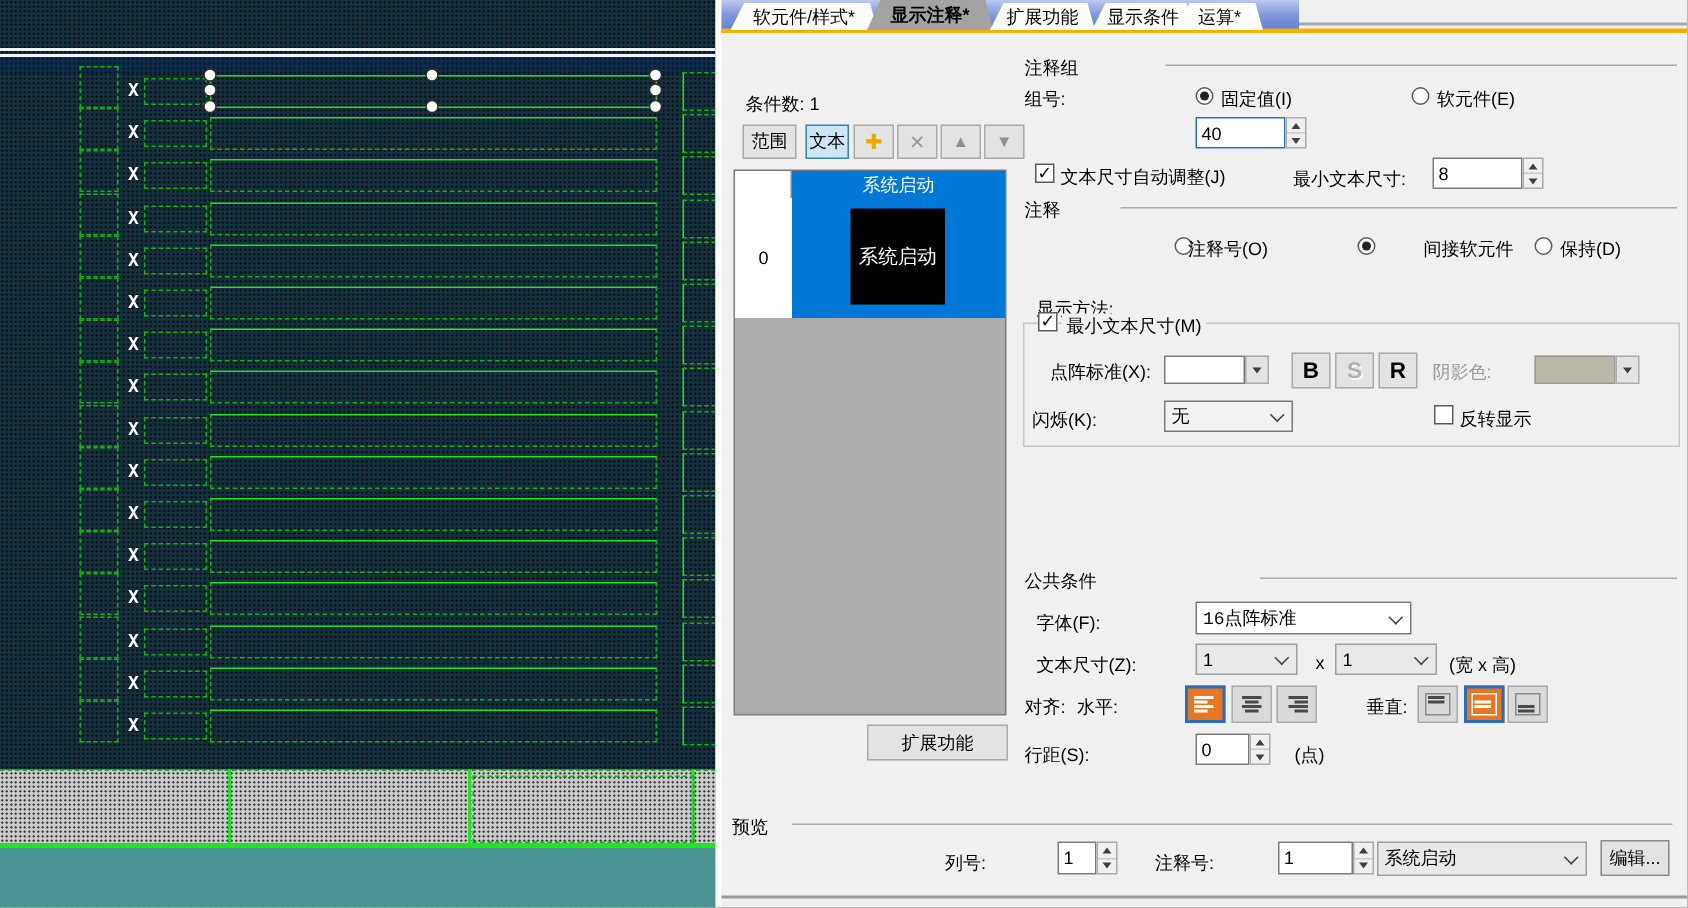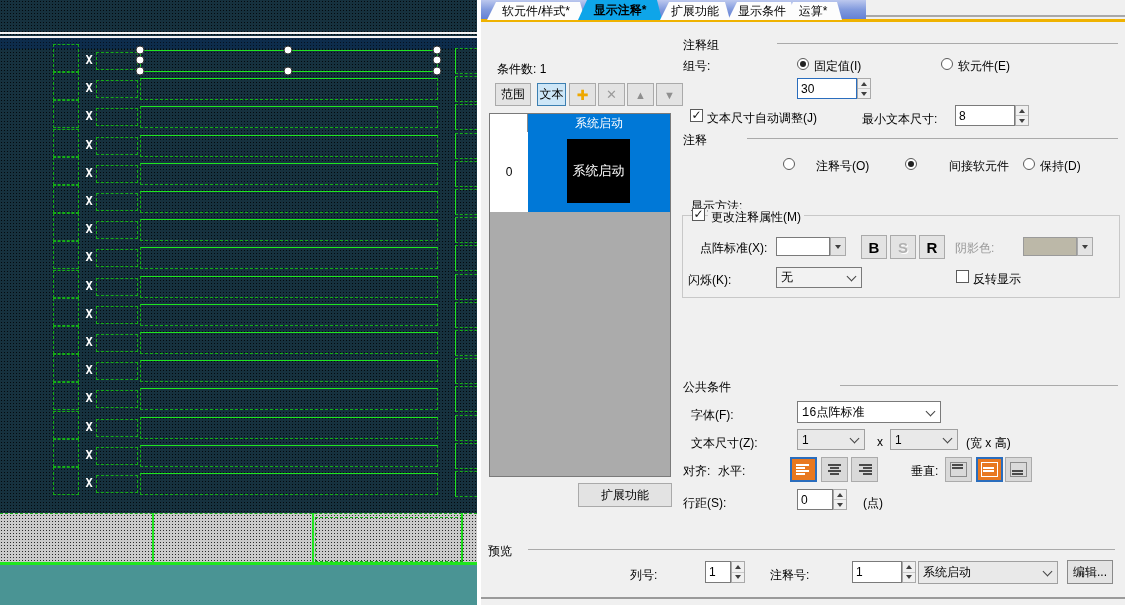--- a/index.html
+++ b/index.html
@@ -47,21 +47,21 @@
   #vdivider{position:absolute;left:477px;top:0;width:4px;height:605px;background:#fff;}
   
   #dialog{position:absolute;left:481px;top:0;width:644px;height:605px;background:#f0f0f0;}
   #tabstrip{position:absolute;left:481px;top:0;width:385px;height:22px;
             background:linear-gradient(180deg,#bcc8ee 0%,#8099dd 45%,#5a79d2 100%);}
   #tab-underline{position:absolute;left:481px;top:19px;width:644px;height:3px;background:#efb200;}
   #tab-topline{position:absolute;left:866px;top:15px;width:259px;height:2px;background:#a8a8a8;}
   .tab{position:absolute;top:2px;height:18px;background:#fdfdfd;color:#000;font-size:12px;
        display:flex;align-items:center;justify-content:center;
        clip-path:polygon(9px 0,calc(100% - 5px) 0,100% 100%,0 100%);padding:0 4px;}
-  .tab.active{top:0;height:20px;background:#0ea5e9;font-weight:bold;}
+  .tab.active{top:0;height:20px;background:#a3a3a3;font-weight:bold;}
   .lbl{position:absolute;font-size:12px;color:#000;white-space:nowrap;}
   .lbl.dis{color:#9a9a9a;}
   .sep{position:absolute;height:1px;background:#aaa;}
   .btn{position:absolute;background:#e3e3e3;border:1px solid #aaa;display:flex;
        align-items:center;justify-content:center;font-size:12px;color:#000;box-sizing:border-box;}
   .btn.sel{background:#cde6f7;border:1px solid #3c7fb1;}
   .field{position:absolute;background:#fff;border:1px solid #7a7a7a;font-size:12px;
          display:flex;align-items:center;padding-left:3px;box-sizing:border-box;color:#000;}
   .field.focus{border:1px solid #2a6dbd;}
   .spin{position:absolute;width:14px;border:1px solid #aaa;background:#f0f0f0;
@@ -265,21 +265,21 @@
   <div class="abs" style="left:489px;top:113px;width:182px;height:364px;border:1px solid #7a7a7a;box-sizing:border-box;pointer-events:none;"></div>
   <div class="btn" style="left:578px;top:483px;width:94px;height:24px;">扩展功能</div>
 
   <span class="lbl" style="left:683px;top:37px;">注释组</span>
   <div class="sep" style="left:777px;top:43px;width:341px;"></div>
   <span class="lbl" style="left:683px;top:58px;">组号:</span>
   <span class="radio sel" style="left:797px;top:58px;"></span>
   <span class="lbl" style="left:814px;top:58px;">固定值(I)</span>
   <span class="radio" style="left:941px;top:58px;"></span>
   <span class="lbl" style="left:958px;top:58px;">软元件(E)</span>
-  <div class="field focus" style="left:797px;top:78px;width:60px;height:21px;">30</div>
+  <div class="field focus" style="left:797px;top:78px;width:60px;height:21px;">40</div>
   <div class="spin" style="left:857px;top:78px;height:21px;">
       <div>
         <span class="tri-up"></span>
       </div>
       <div>
         <span class="tri-down"></span>
       </div>
     </div>
   <span class="cb" style="left:690px;top:109px;">✓</span>
   <span class="lbl" style="left:707px;top:110px;">文本尺寸自动调整(J)</span>
@@ -291,29 +291,29 @@
       </div>
       <div>
         <span class="tri-down"></span>
       </div>
     </div>
 
   <span class="lbl" style="left:683px;top:132px;">注释</span>
   <div class="sep" style="left:747px;top:138px;width:371px;"></div>
   <span class="lbl" style="left:691px;top:158px;margin-top:40px;">显示方法:</span>
   <span class="radio" style="left:783px;top:158px;"></span>
-  <span class="lbl" style="left:816px;top:158px;">注释号(O)</span>
+  <span class="lbl" style="left:792px;top:158px;">注释号(O)</span>
   <span class="radio sel" style="left:905px;top:158px;"></span>
   <span class="lbl" style="left:922px;top:158px;padding-left:27px;">间接软元件</span>
   <span class="radio" style="left:1023px;top:158px;"></span>
   <span class="lbl" style="left:1040px;top:158px;">保持(D)</span>
 
   <div class="groupbox" style="left:682px;top:215px;width:436px;height:81px;"></div>
   <span class="cb" style="left:692px;top:208px;background:#fff;">✓</span>
-  <span class="lbl masklbl" style="left:708px;top:209px;">更改注释属性(M)</span>
+  <span class="lbl masklbl" style="left:708px;top:209px;">最小文本尺寸(M)</span>
   <span class="lbl" style="left:700px;top:240px;">点阵标准(X):</span>
   <div class="abs" style="left:776px;top:237px;width:54px;height:19px;background:#fff;border:1px solid #7a7a7a;box-sizing:border-box;"></div>
   <div class="btn" style="left:830px;top:237px;width:16px;height:19px;">
       <span class="tri-down"></span>
     </div>
   <div class="btn" style="left:861px;top:235px;width:26px;height:24px;font-weight:bold;font-size:15px;">B</div>
   <div class="btn" style="left:890px;top:235px;width:26px;height:24px;font-weight:bold;font-size:15px;color:#b0b0b0;text-shadow:1px 1px 0 #fff;">S</div>
   <div class="btn" style="left:919px;top:235px;width:26px;height:24px;font-weight:bold;font-size:15px;">R</div>
   <span class="lbl dis" style="left:955px;top:240px;">阴影色:</span>
   <div class="abs" style="left:1023px;top:237px;width:54px;height:19px;background:#bcb8a8;border:1px solid #9a9a9a;box-sizing:border-box;"></div>

